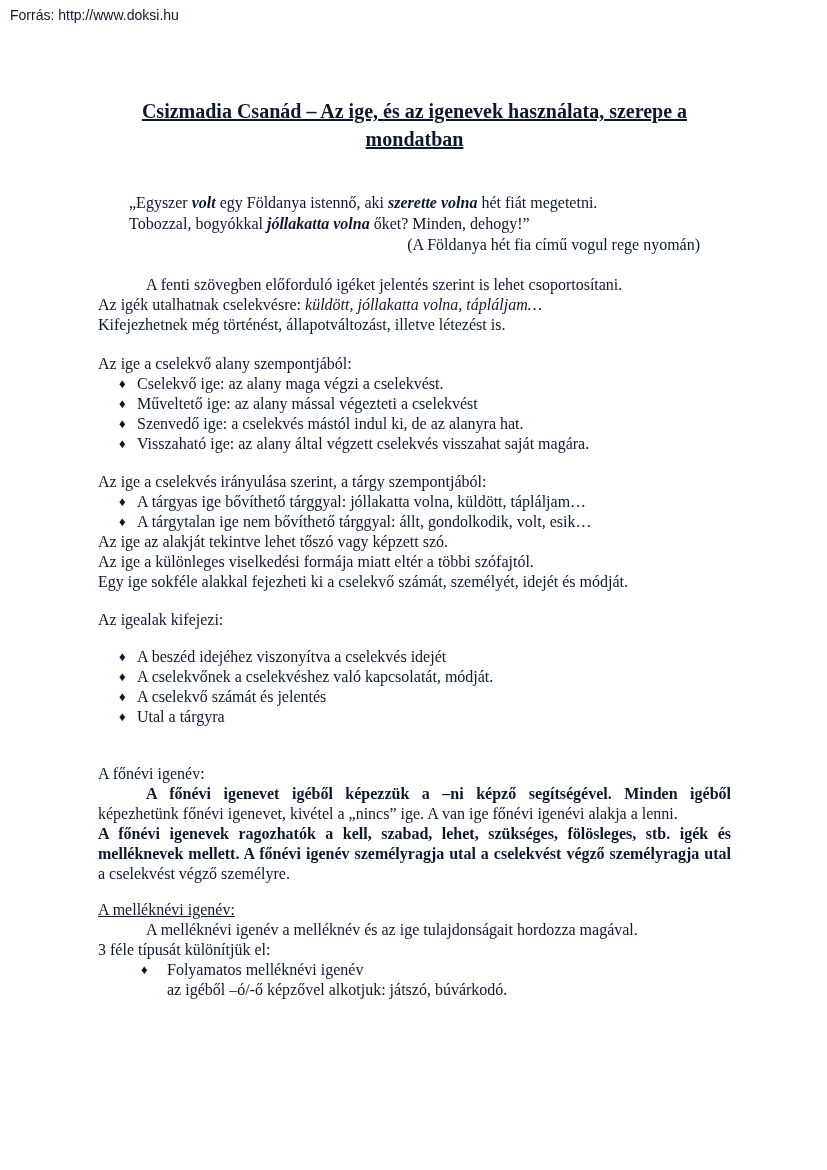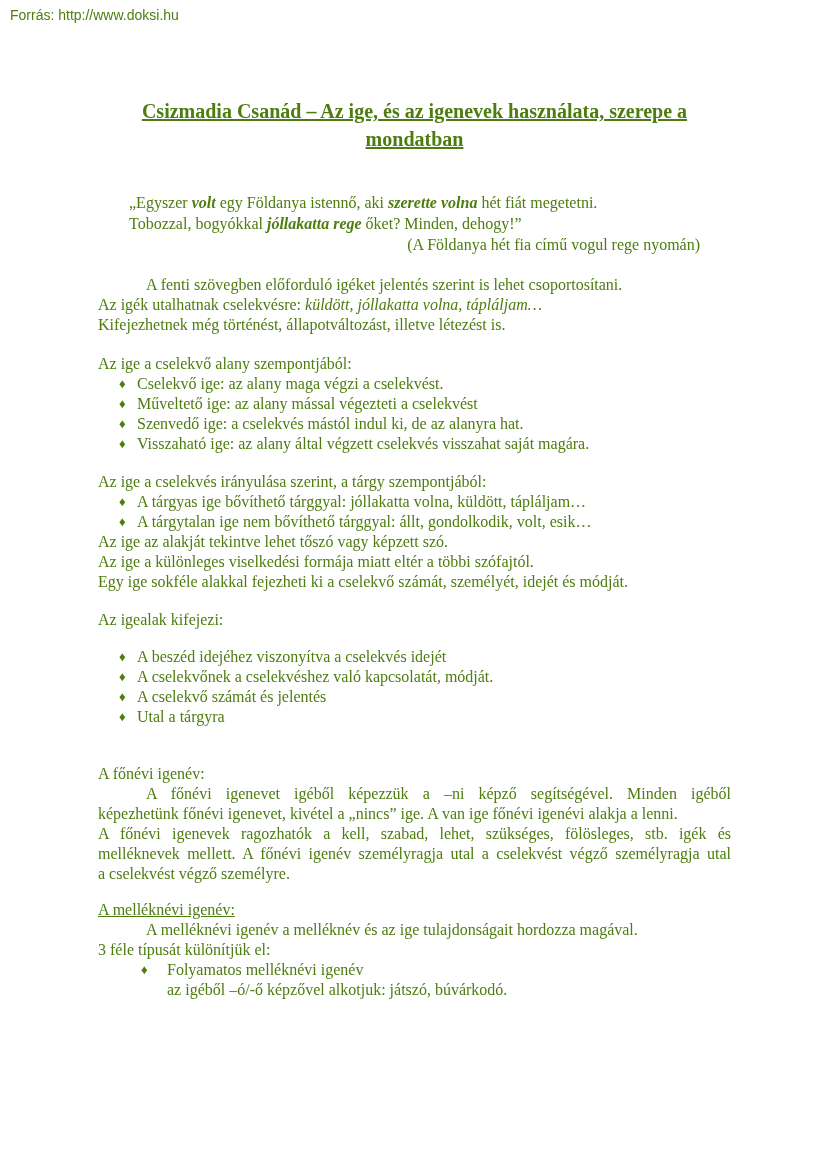--- a/index.html
+++ b/index.html
@@ -1,21 +1,21 @@
 <!DOCTYPE html>
 <html><head>
 <meta charset="utf-8">
 <style>
   html, body { margin: 0; padding: 0; background: #ffffff; }
   .page {
     position: relative;
     width: 827px;
     height: 1170px;
     background: #ffffff;
-    color: #4d7c0f;
+    color: #0f172a;
     font-family: "Liberation Serif", serif;
     font-size: 16px;
     line-height: 20px;
     overflow: hidden;
   }
   .source {
     position: absolute;
     top: 7px;
     left: 10px;
     font-family: "Liberation Sans", sans-serif;
@@ -56,36 +56,36 @@
   .li { position: relative; padding-left: 39px; }
   .li .dm {
     position: absolute;
     left: 21px;
     top: 0;
     font-size: 13px;
   }
   .li2 { position: relative; padding-left: 69px; }
   .li2 .dm { position: absolute; left: 43px; top: 0; font-size: 13px; }
   .sub2 { padding-left: 69px; }
-  .jl { text-align: justify; text-align-last: justify; }
+  .jl { text-align: justify; text-align-last: justify; font-weight: bold; }
 </style>
 </head>
 <body>
 
 <div class="page">
 
   <div class="source">Forrás: http://www.doksi.hu</div>
 
   <div class="content">
 
     <h1 class="doc-title"><span class="u">Csizmadia Csanád – Az ige, és az igenevek használata, szerepe a mondatban</span></h1>
 
     <div class="quote">
       <div><span>„Egyszer </span><span class="bi">volt</span><span> egy Földanya istennő, aki </span><span class="bi">szerette volna</span><span> hét fiát megetetni.</span></div>
-      <div><span>Tobozzal, bogyókkal </span><span class="bi">jóllakatta rege</span><span> őket? Minden, dehogy!”</span></div>
+      <div><span>Tobozzal, bogyókkal </span><span class="bi">jóllakatta volna</span><span> őket? Minden, dehogy!”</span></div>
       <div class="quote-attr">(A Földanya hét fia című vogul rege nyomán)</div>
     </div>
 
     <div class="intro">
       <div class="indent1">A fenti szövegben előforduló igéket jelentés szerint is lehet csoportosítani.</div>
       <div><span>Az igék utalhatnak cselekvésre: </span><span class="it">küldött, jóllakatta volna, tápláljam…</span></div>
       <div>Kifejezhetnek még történést, állapotváltozást, illetve létezést is.</div>
     </div>
 
     <div class="h-subject">Az ige a cselekvő alany szempontjából:</div>

